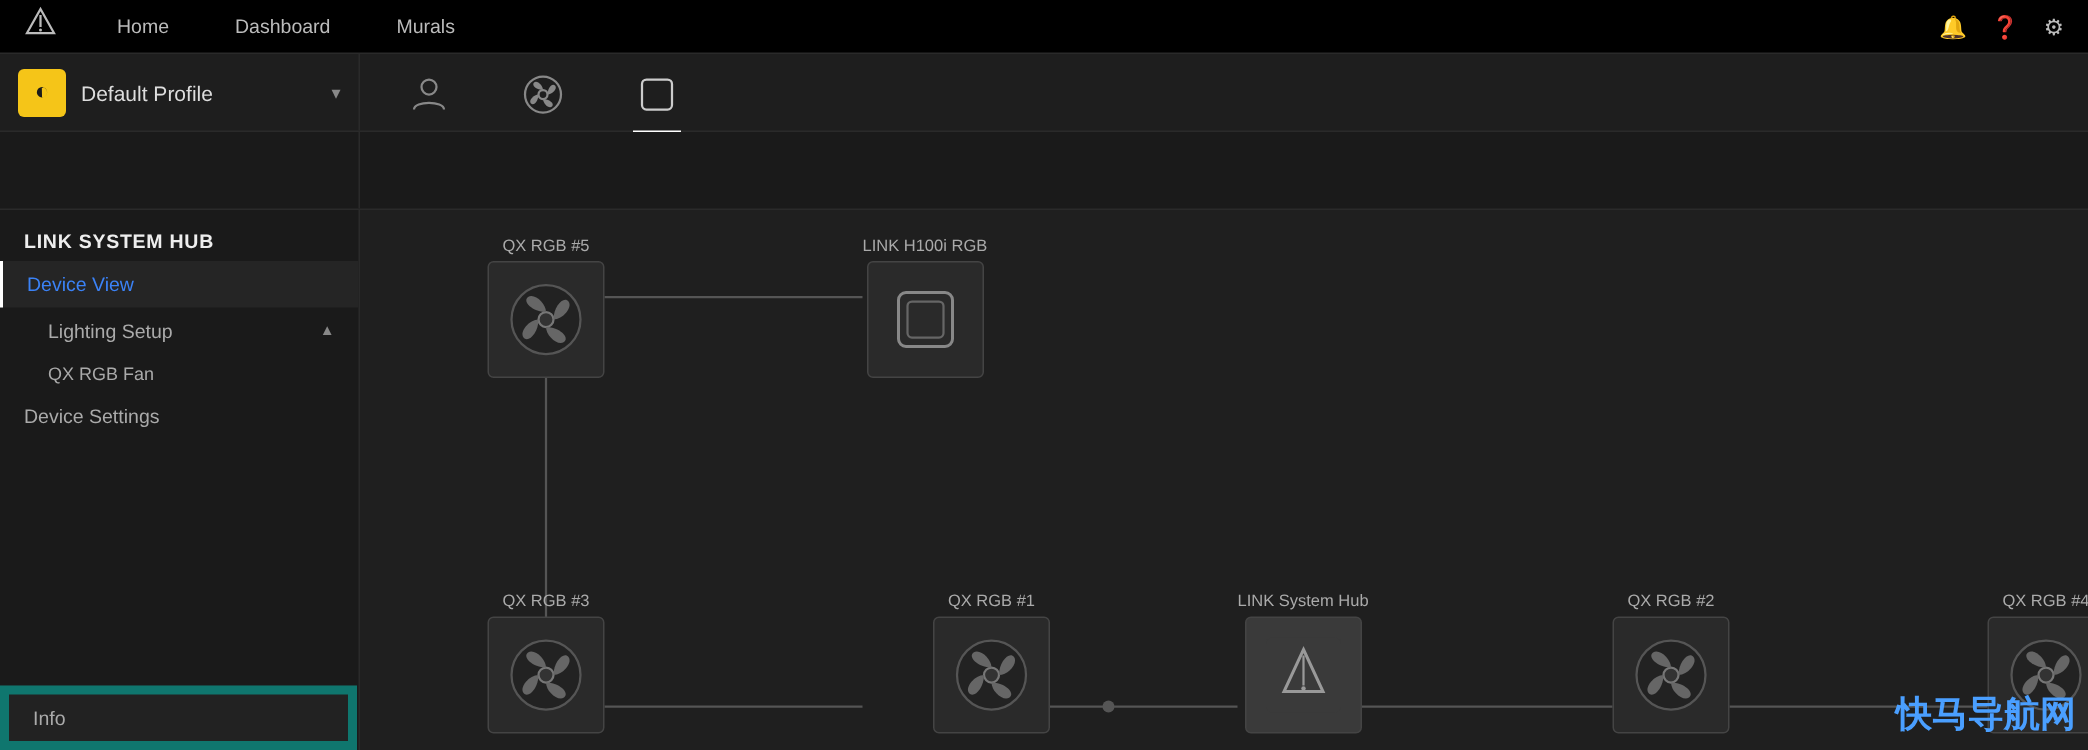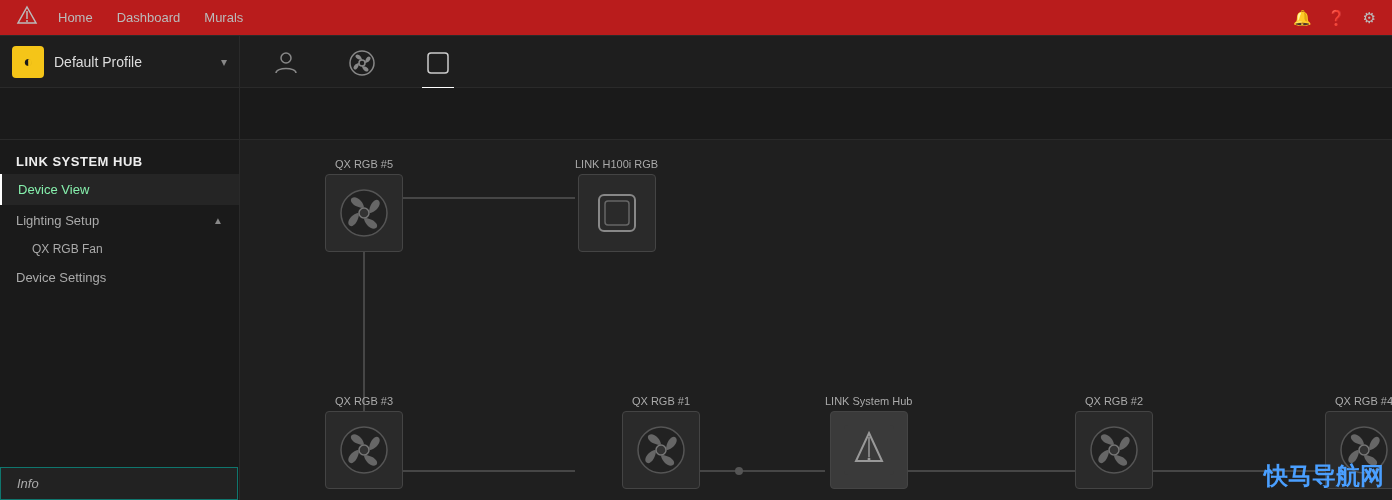--- a/index.html
+++ b/index.html
@@ -67,45 +67,44 @@
     .sidebar-item {
       padding: 8px 16px;
       font-size: 13px;
       color: #aaa;
       cursor: pointer;
       display: flex;
       align-items: center;
       justify-content: space-between;
     }
     .sidebar-item.active {
-      color: #86efac;
+      color: #3b82f6;
       border-left: 2px solid #fff;
       background: #252525;
     }
     .sidebar-sub-item {
       padding: 6px 32px;
       font-size: 12px;
       color: #aaa;
       cursor: pointer;
     }
 
     
     .sidebar-info {
       position: absolute;
       bottom: 0;
       left: 0;
       width: 240px;
       background: #222;
-      border: 1px solid #0f766e;
+      border: 6px solid #0f766e;
       border-radius: 0;
       padding: 8px 16px;
       font-size: 13px;
       color: #aaa;
       cursor: pointer;
-      font-style: italic;
     }
 
     
     .content-area {
       flex: 1;
       background: #1f1f1f;
       position: relative;
       overflow: hidden;
     }
 
@@ -153,25 +152,25 @@
       bottom: 8px;
       right: 8px;
       font-size: 24px;
       font-weight: bold;
       color: #4a9fff;
       z-index: 999;
       font-family: Arial, sans-serif;
     }
     .top-navbar {
       height: 36px;
-      background: #b91c1c;
+      background: #000000;
       display: flex;
       align-items: center;
       padding: 0 16px;
-      gap: 16px;
+      gap: 36px;
       border-bottom: 1px solid #2a2a2a;
     }
 
     .combined-row {
       position: absolute;
       top: 36px;
       left: 0; right: 0;
       height: 52px;
       background: #1e1e1e;
       border-bottom: 1px solid #2a2a2a;
@@ -285,21 +284,21 @@
 
   <div class="sidebar">
     <div style="padding: 12px 16px 4px;">
       <span style="color:#eee; font-size:13px; font-weight:700; letter-spacing:0.5px;">LINK SYSTEM HUB</span>
     </div>
 
     <div class="sidebar-item active">
       <span>Device View</span>
     </div>
 
-    <div class="sidebar-item" style="display:flex; justify-content:space-between; align-items:center;">
+    <div class="sidebar-item" style="display:flex; justify-content:space-between; align-items:center;margin-left:16px;">
       <span>Lighting Setup</span>
       <span style="font-size:10px; color:#888;">▲</span>
     </div>
 
     <div class="sidebar-sub-item">
       <span>QX RGB Fan</span>
     </div>
 
     <div class="sidebar-item">
       <span>Device Settings</span>

